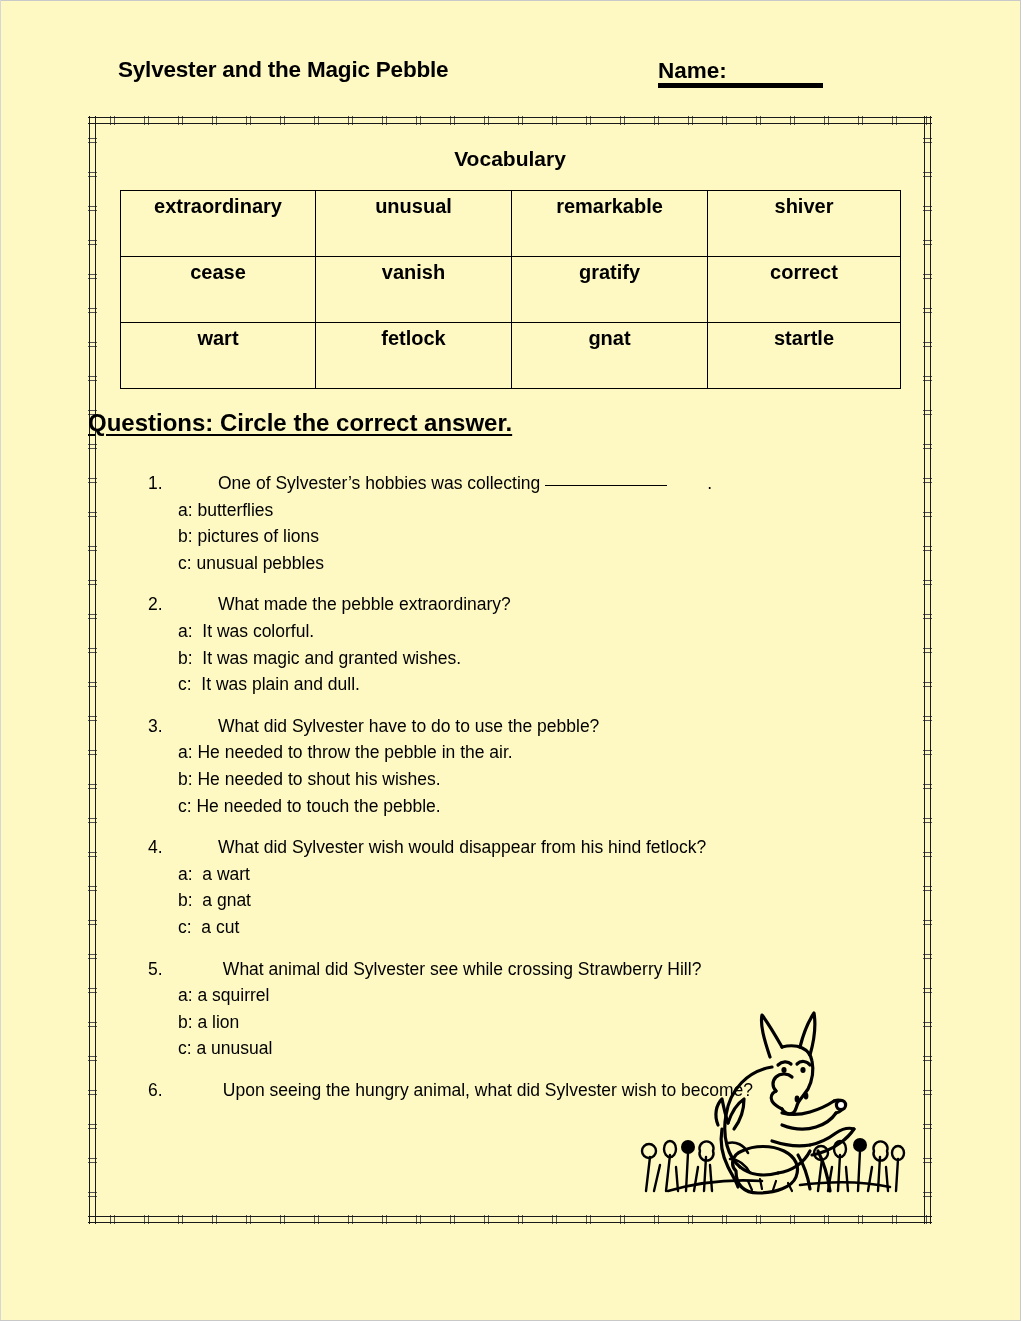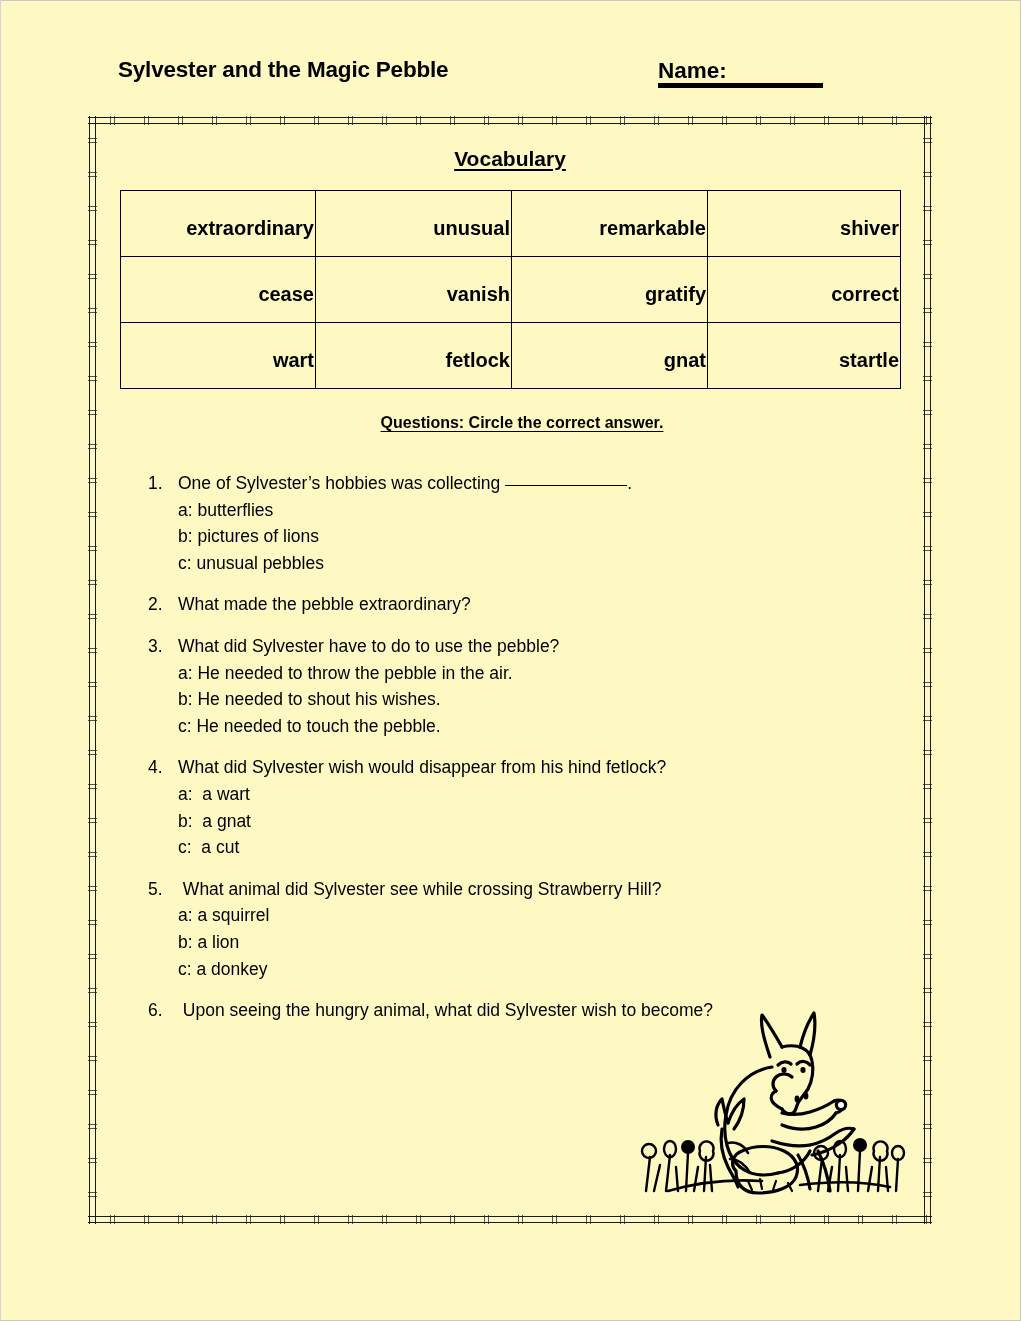--- a/index.html
+++ b/index.html
@@ -118,56 +118,55 @@
     position: absolute;
     left: 88px;
     top: 146px;
     width: 844px;
     text-align: center;
     font-size: 21px;
     font-weight: bold;
     line-height: 26px;
   }
   .vocab-heading span {
-    text-decoration: underline;
     text-underline-offset: 3px;
     text-align: center;
   }
 
   .vocab-table {
     position: absolute;
     left: 120px;
     top: 190px;
     width: 780px;
     border-collapse: collapse;
     table-layout: fixed;
   }
   .vocab-table td {
     border: 1.4px solid #000;
     height: 66px;
     vertical-align: top;
-    text-align: right;
+    text-align: center;
     font-size: 20px;
     font-weight: bold;
-    padding-top: 26px;
+    padding-top: 4px;
     box-sizing: border-box;
   }
   .vocab-table col.c1 { width: 195px; }
   .vocab-table col.c2 { width: 196px; }
   .vocab-table col.c3 { width: 196px; }
   .vocab-table col.c4 { width: 193px; }
 
   
   .questions-heading {
     position: absolute;
-    left: 100px;
+    left: 88px;
     top: 410px;
     width: 844px;
-    text-align: center;
-    font-size: 16px;
+    text-align: left;
+    font-size: 24px;
     font-weight: bold;
     line-height: 26px;
   }
   .questions-heading span {
     text-decoration: underline;
     text-underline-offset: 3px;
   }
 
   .questions {
     position: absolute;
@@ -186,20 +185,21 @@
     align-items: baseline;
     white-space: pre;
   }
   .q-num {
     width: 30px;
     flex: 0 0 30px;
     text-align: left;
   }
   .q-text {
     white-space: pre;
+    margin-left: 40px;
   }
   .q-blank {
     display: inline-block;
     width: 122px;
     border-bottom: 1.5px solid #000;
     position: relative;
     top: -3px;
   }
   .q-opts {
     padding-left: 30px;
@@ -289,20 +289,25 @@
         <div class="q-opt">b: pictures of lions</div>
         <div class="q-opt">c: unusual pebbles</div>
       </div>
     </div>
 
     <div class="q-item">
       <div class="q-line">
         <span class="q-num">2.</span>
         <span class="q-text">What made the pebble extraordinary?</span>
       </div>
+      <div class="q-opts">
+        <div class="q-opt">a:  It was colorful.</div>
+        <div class="q-opt">b:  It was magic and granted wishes.</div>
+        <div class="q-opt">c:  It was plain and dull.</div>
+      </div>
     </div>
 
     <div class="q-item">
       <div class="q-line">
         <span class="q-num">3.</span>
         <span class="q-text">What did Sylvester have to do to use the pebble?</span>
       </div>
       <div class="q-opts">
         <div class="q-opt">a: He needed to throw the pebble in the air.</div>
         <div class="q-opt">b: He needed to shout his wishes.</div>
@@ -323,21 +328,21 @@
     </div>
 
     <div class="q-item">
       <div class="q-line">
         <span class="q-num">5.</span>
         <span class="q-text"> What animal did Sylvester see while crossing Strawberry Hill?</span>
       </div>
       <div class="q-opts">
         <div class="q-opt">a: a squirrel</div>
         <div class="q-opt">b: a lion</div>
-        <div class="q-opt">c: a donkey</div>
+        <div class="q-opt">c: a unusual</div>
       </div>
     </div>
 
     <div class="q-item">
       <div class="q-line">
         <span class="q-num">6.</span>
         <span class="q-text"> Upon seeing the hungry animal, what did Sylvester wish to become?</span>
       </div>
     </div>
 

